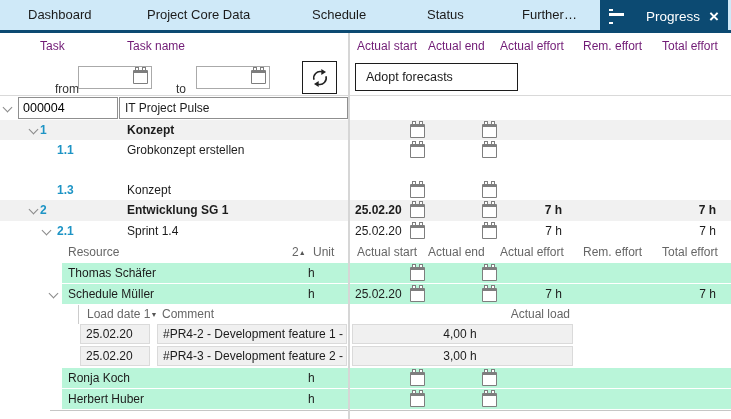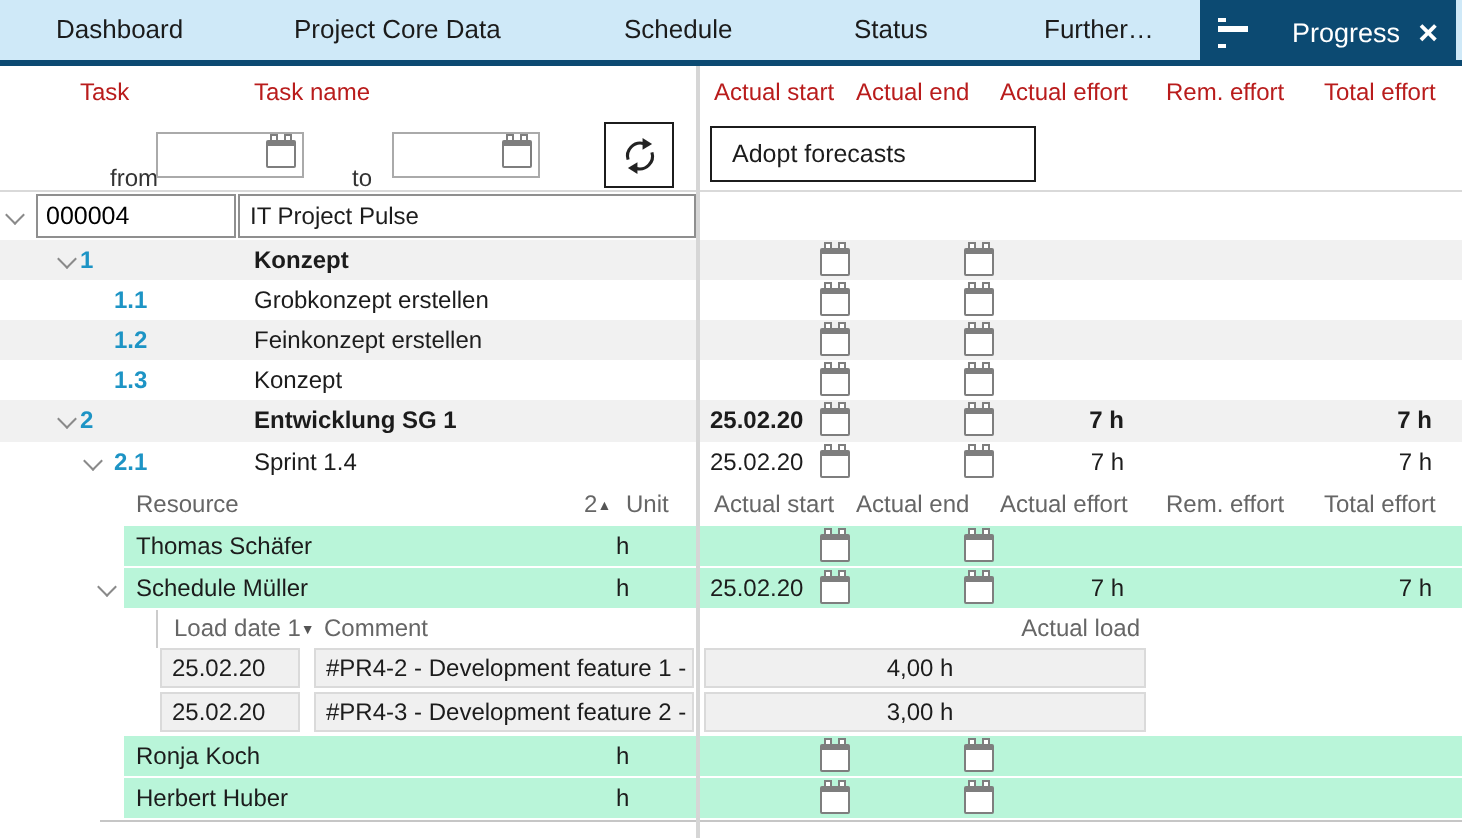--- a/index.html
+++ b/index.html
@@ -11,21 +11,21 @@
   .tab{position:absolute;top:0;height:30px;line-height:30px;font-size:13px;color:#1b1b1b;white-space:nowrap;cursor:default;}
   .navyline{position:absolute;left:0;top:30px;width:731px;height:3px;background:#0c4a72;}
   .tab-active{position:absolute;left:600px;top:0;width:128px;height:33px;background:#0c4a72;color:#fff;
               display:flex;align-items:center;box-sizing:border-box;padding:0 9px;gap:9px;}
   .tab-active .lbl{font-size:13.5px;flex:1;margin-left:24px;}
   .burger{width:15px;height:11px;border-top:2.5px solid #fff;border-bottom:2.5px solid #fff;position:relative;}
   .burger::after{content:"";position:absolute;left:0;top:2px;width:15px;height:2.5px;background:#fff;}
   .closex{font-size:17px;font-weight:bold;line-height:1;}
 
   
-  .hlbl{position:absolute;height:24px;line-height:24px;color:#b91c1c;white-space:nowrap;}
+  .hlbl{position:absolute;height:24px;line-height:24px;color:#701a75;white-space:nowrap;}
   .shlbl{position:absolute;height:19px;line-height:19px;color:#666;white-space:nowrap;}
   .tri{font-size:7px;color:#555;vertical-align:1px;}
 
   
   .flabel{position:absolute;color:#333;height:24px;line-height:24px;margin-top:12px;}
   .dinput{position:absolute;width:74px;height:23px;border:1px solid #aaa;background:#fff;box-sizing:border-box;
           font-family:"Liberation Sans",sans-serif;font-size:12px;padding:0 18px 0 4px;}
   .sqbtn{position:absolute;width:35px;height:33px;border:1.6px solid #1c1c1c;background:#fff;box-sizing:border-box;
          display:flex;align-items:center;justify-content:center;cursor:pointer;}
   .adoptbtn{position:absolute;left:355px;top:63px;width:163px;height:28px;border:1.6px solid #1c1c1c;background:#fff;
@@ -134,26 +134,20 @@
     <span class="tname">Konzept</span>
     <span class="cal calA"></span>
     <span class="cal calB"></span>
   </div>
   <div class="row" style="top:140px">
     <span class="num n2">1.1</span>
     <span class="tname">Grobkonzept erstellen</span>
     <span class="cal calA"></span>
     <span class="cal calB"></span>
   </div>
-  <div class="row alt" style="top:160px">
-    <span class="num n2">1.2</span>
-    <span class="tname">Feinkonzept erstellen</span>
-    <span class="cal calA"></span>
-    <span class="cal calB"></span>
-  </div>
   <div class="row" style="top:180px">
     <span class="num n2">1.3</span>
     <span class="tname">Konzept</span>
     <span class="cal calA"></span>
     <span class="cal calB"></span>
   </div>
   <div class="row alt b" style="top:200px;height:21px;line-height:21px">
     <span class="chev" style="left:30px"></span>
     <span class="num n1">2</span>
     <span class="tname">Entwicklung SG 1</span>

